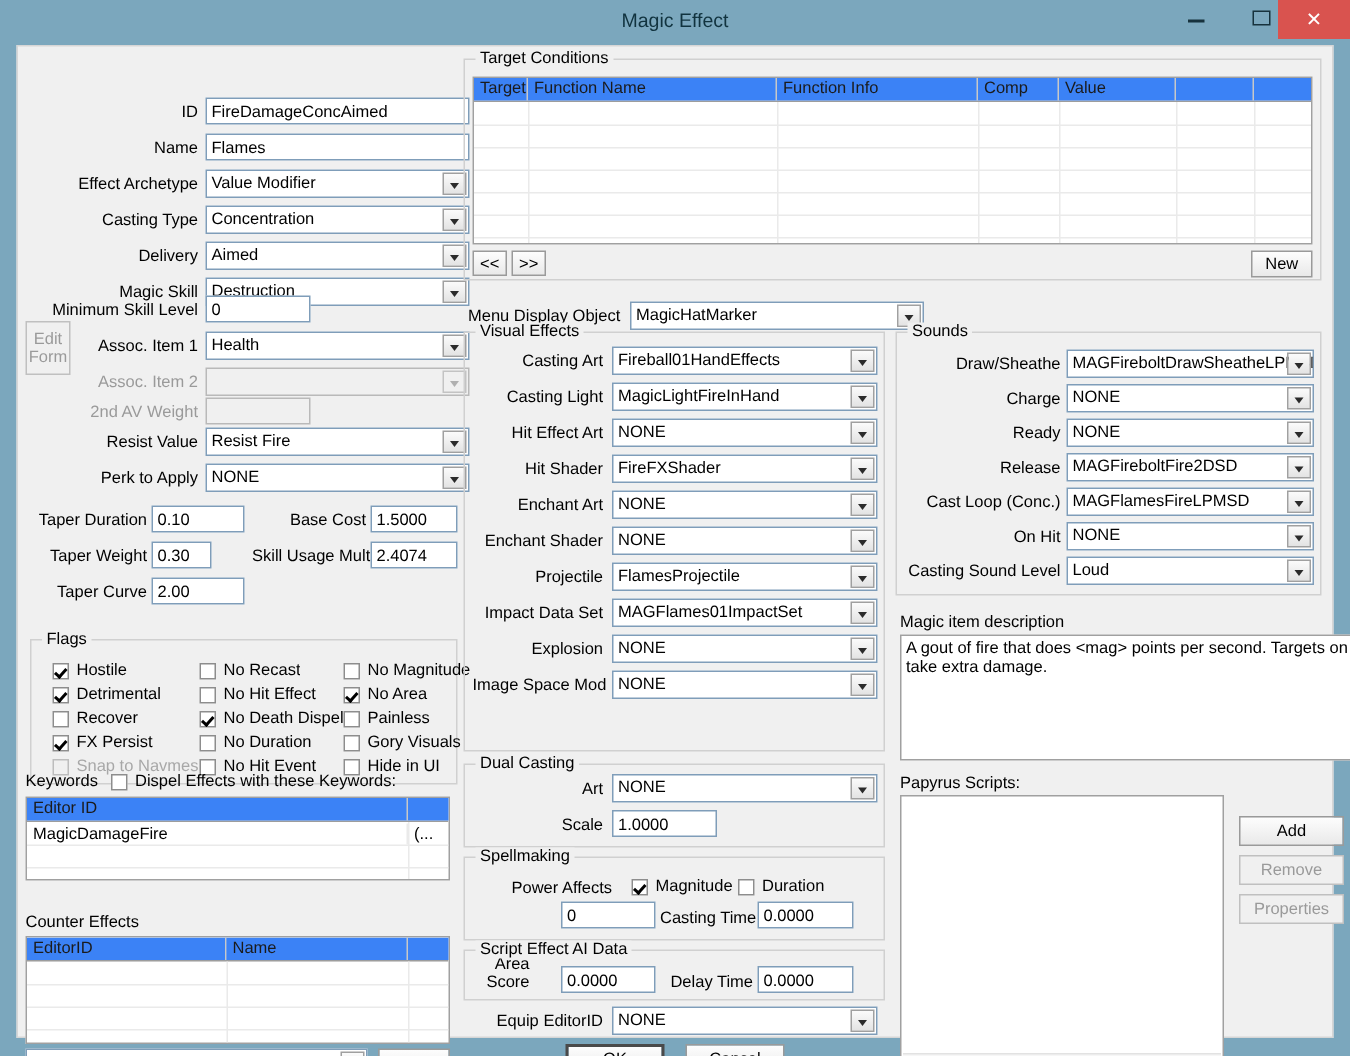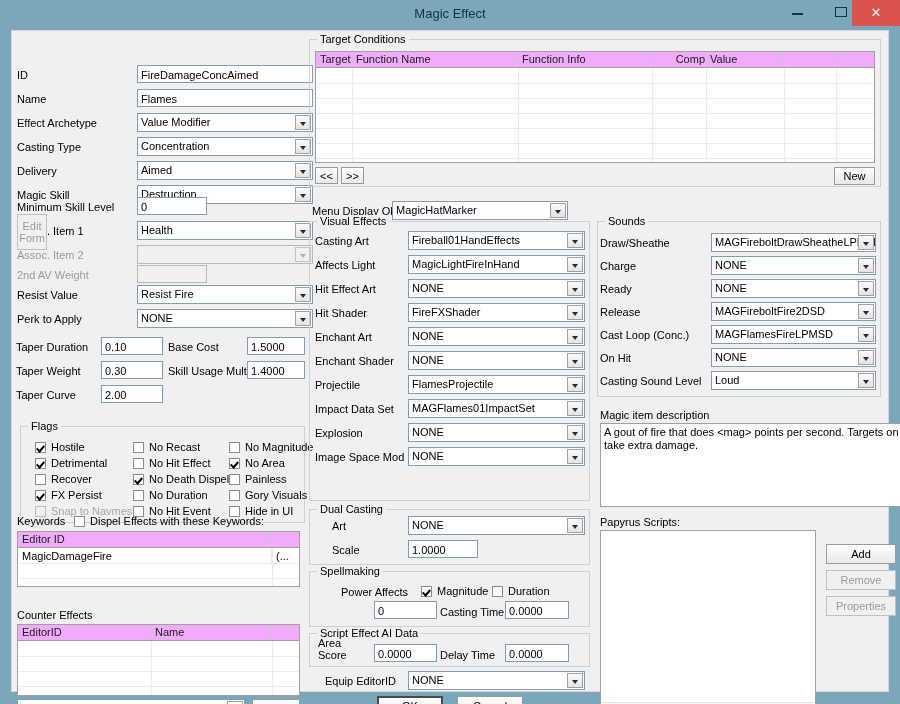--- a/index.html
+++ b/index.html
@@ -85,21 +85,21 @@
     box-sizing: border-box;
   }
 
   
   .lbl {
     position: absolute;
     font-size: 11px;
     color: #000;
     white-space: nowrap;
   }
-  .lbl.right { }
+  .lbl.right { text-align: right; }
   .lbl.dis { color: #9a9a9a; }
 
   .tbox {
     position: absolute;
     background: #ffffff;
     border: 1px solid #7f9db9;
     box-sizing: border-box;
     font-size: 11px;
     line-height: 16px;
     padding: 1px 0 0 3px;
@@ -245,21 +245,21 @@
     top: 0;
     height: 15px;
     line-height: 15px;
     padding-left: 4px;
     font-size: 11px;
     color: #1b1b1b;
     border-right: 1px solid #c8c8c8;
     box-sizing: border-box;
     overflow: hidden;
     white-space: nowrap;
-    background: #f0abfc;
+    background: #3b82f6;
   }
   .lrow {
     position: absolute;
     left: 0;
     height: 15px;
     width: 100%;
     border-bottom: 1px solid #eaeaea;
     box-sizing: border-box;
   }
   .lcell {
@@ -381,27 +381,27 @@
 
     <div class="btn dis" style="left:5px; top:183px; width:30px; height:36px; flex-direction:column;">
       <span>Edit</span>
       <span>Form</span>
     </div>
 
     <div id="taper-fields">
         <div class="lbl right" style="left:4px; top:310px; width:82px;">Taper Duration</div>
         <div class="tbox" style="left:89px; top:306px; width:62px; height:18px;">0.10</div>
         <div class="lbl right" style="left:4px; top:334px; width:82px;">Taper Weight</div>
-        <div class="tbox" style="left:89px; top:330px; width:62px; height:18px;">0.30</div>
+        <div class="tbox" style="left:89px; top:330px; width:40px; height:18px;">0.30</div>
         <div class="lbl right" style="left:4px; top:358px; width:82px;">Taper Curve</div>
         <div class="tbox" style="left:89px; top:354px; width:62px; height:18px;">2.00</div>
         <div class="lbl right" style="left:156px; top:310px; width:76px;">Base Cost</div>
         <div class="tbox" style="left:235px; top:306px; width:58px; height:18px;">1.5000</div>
         <div class="lbl right" style="left:156px; top:334px; width:76px;">Skill Usage Mult</div>
-        <div class="tbox" style="left:235px; top:330px; width:58px; height:18px;">1.4000</div>
+        <div class="tbox" style="left:235px; top:330px; width:58px; height:18px;">2.4074</div>
       </div>
 
     <div class="group" style="left:8px; top:395px; width:285px; height:97px;">
       <div class="gtitle">Flags</div>
       <div id="flags-col1">
           <div class="cb" style="left:14px; top:14px;">
             <div class="box checked"></div>
             <div class="cbl">Hostile</div>
           </div>
           <div class="cb" style="left:14px; top:30px;">
@@ -510,21 +510,21 @@
 
     <div class="group" style="left:297px; top:8px; width:572px; height:148px;">
       <div class="gtitle">Target Conditions</div>
     </div>
 
     <div class="listctl" style="left:303px; top:20px; width:560px; height:112px;">
       <div class="lhead">
         <div class="hc" style="left:0;   width:36px;">Target</div>
         <div class="hc" style="left:36px; width:166px;">Function Name</div>
         <div class="hc" style="left:202px; width:134px;">Function Info</div>
-        <div class="hc" style="left:336px; width:54px;text-align:right;">Comp</div>
+        <div class="hc" style="left:336px; width:54px;">Comp</div>
         <div class="hc" style="left:390px; width:78px;">Value</div>
         <div class="hc" style="left:468px; width:52px;"></div>
         <div class="hc" style="left:520px; width:40px; border-right:none;"></div>
       </div>
       <div class="vgrid" style="left:36px;"></div>
       <div class="vgrid" style="left:202px;"></div>
       <div class="vgrid" style="left:336px;"></div>
       <div class="vgrid" style="left:390px;"></div>
       <div class="vgrid" style="left:468px;"></div>
       <div class="vgrid" style="left:520px;"></div>
@@ -534,32 +534,32 @@
       <div class="lrow" style="top:62px;"></div>
       <div class="lrow" style="top:77px;"></div>
       <div class="lrow" style="top:92px;"></div>
     </div>
 
     <div class="btn" style="left:303px; top:136px; width:23px; height:17px;">&lt;&lt;</div>
     <div class="btn" style="left:329px; top:136px; width:23px; height:17px;">&gt;&gt;</div>
     <div class="btn" style="left:822px; top:136px; width:41px; height:18px;">New</div>
 
     <div class="lbl right" style="left:300px; top:174px; width:92px;">Menu Display Object</div>
-    <div class="combo" style="left:380px; top:170px; width:176px; height:19px;">
+    <div class="combo" style="left:408px; top:170px; width:196px; height:19px;">
       <span>MagicHatMarker</span>
       <div class="arrowbox"></div>
     </div>
 
     <div class="group" style="left:297px; top:190px; width:281px; height:280px;">
       <div class="gtitle">Visual Effects</div>
     </div>
     <div id="visual-effects-fields">
         <div class="lbl right" style="left:303px; top:204px; width:87px;">Casting Art</div>
         <div class="combo" style="left:396px; top:200px; width:177px; height:19px;"><span>Fireball01HandEffects</span><div class="arrowbox"></div></div>
-        <div class="lbl right" style="left:303px; top:228px; width:87px;">Affects Light</div>
+        <div class="lbl right" style="left:303px; top:228px; width:87px;">Casting Light</div>
         <div class="combo" style="left:396px; top:224px; width:177px; height:19px;"><span>MagicLightFireInHand</span><div class="arrowbox"></div></div>
         <div class="lbl right" style="left:303px; top:252px; width:87px;">Hit Effect Art</div>
         <div class="combo" style="left:396px; top:248px; width:177px; height:19px;"><span>NONE</span><div class="arrowbox"></div></div>
         <div class="lbl right" style="left:303px; top:276px; width:87px;">Hit Shader</div>
         <div class="combo" style="left:396px; top:272px; width:177px; height:19px;"><span>FireFXShader</span><div class="arrowbox"></div></div>
         <div class="lbl right" style="left:303px; top:300px; width:87px;">Enchant Art</div>
         <div class="combo" style="left:396px; top:296px; width:177px; height:19px;"><span>NONE</span><div class="arrowbox"></div></div>
         <div class="lbl right" style="left:303px; top:324px; width:87px;">Enchant Shader</div>
         <div class="combo" style="left:396px; top:320px; width:177px; height:19px;"><span>NONE</span><div class="arrowbox"></div></div>
         <div class="lbl right" style="left:303px; top:348px; width:87px;">Projectile</div>

